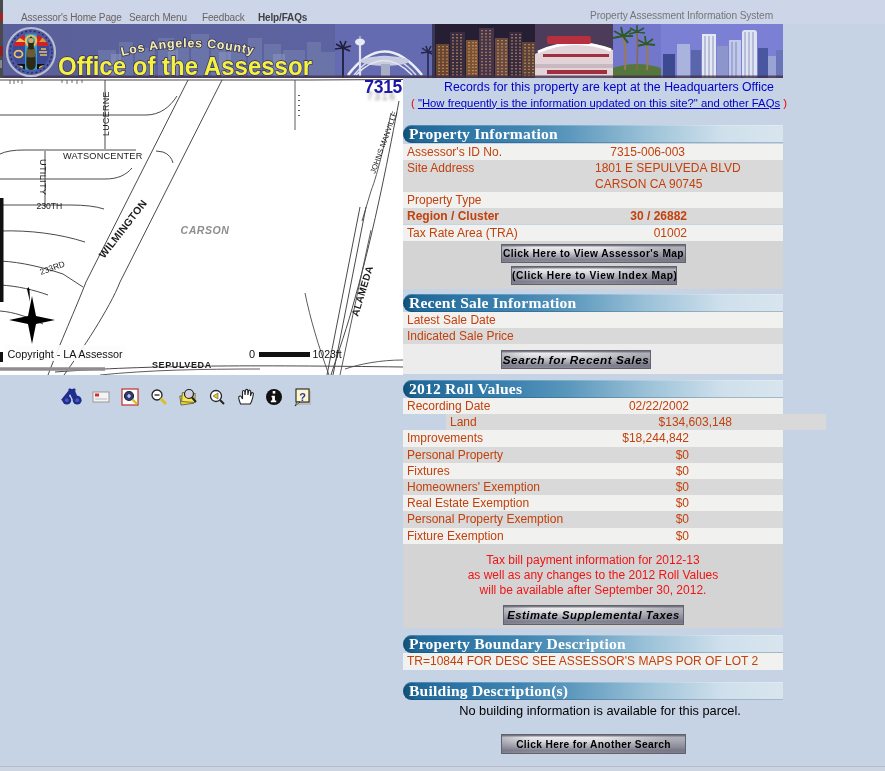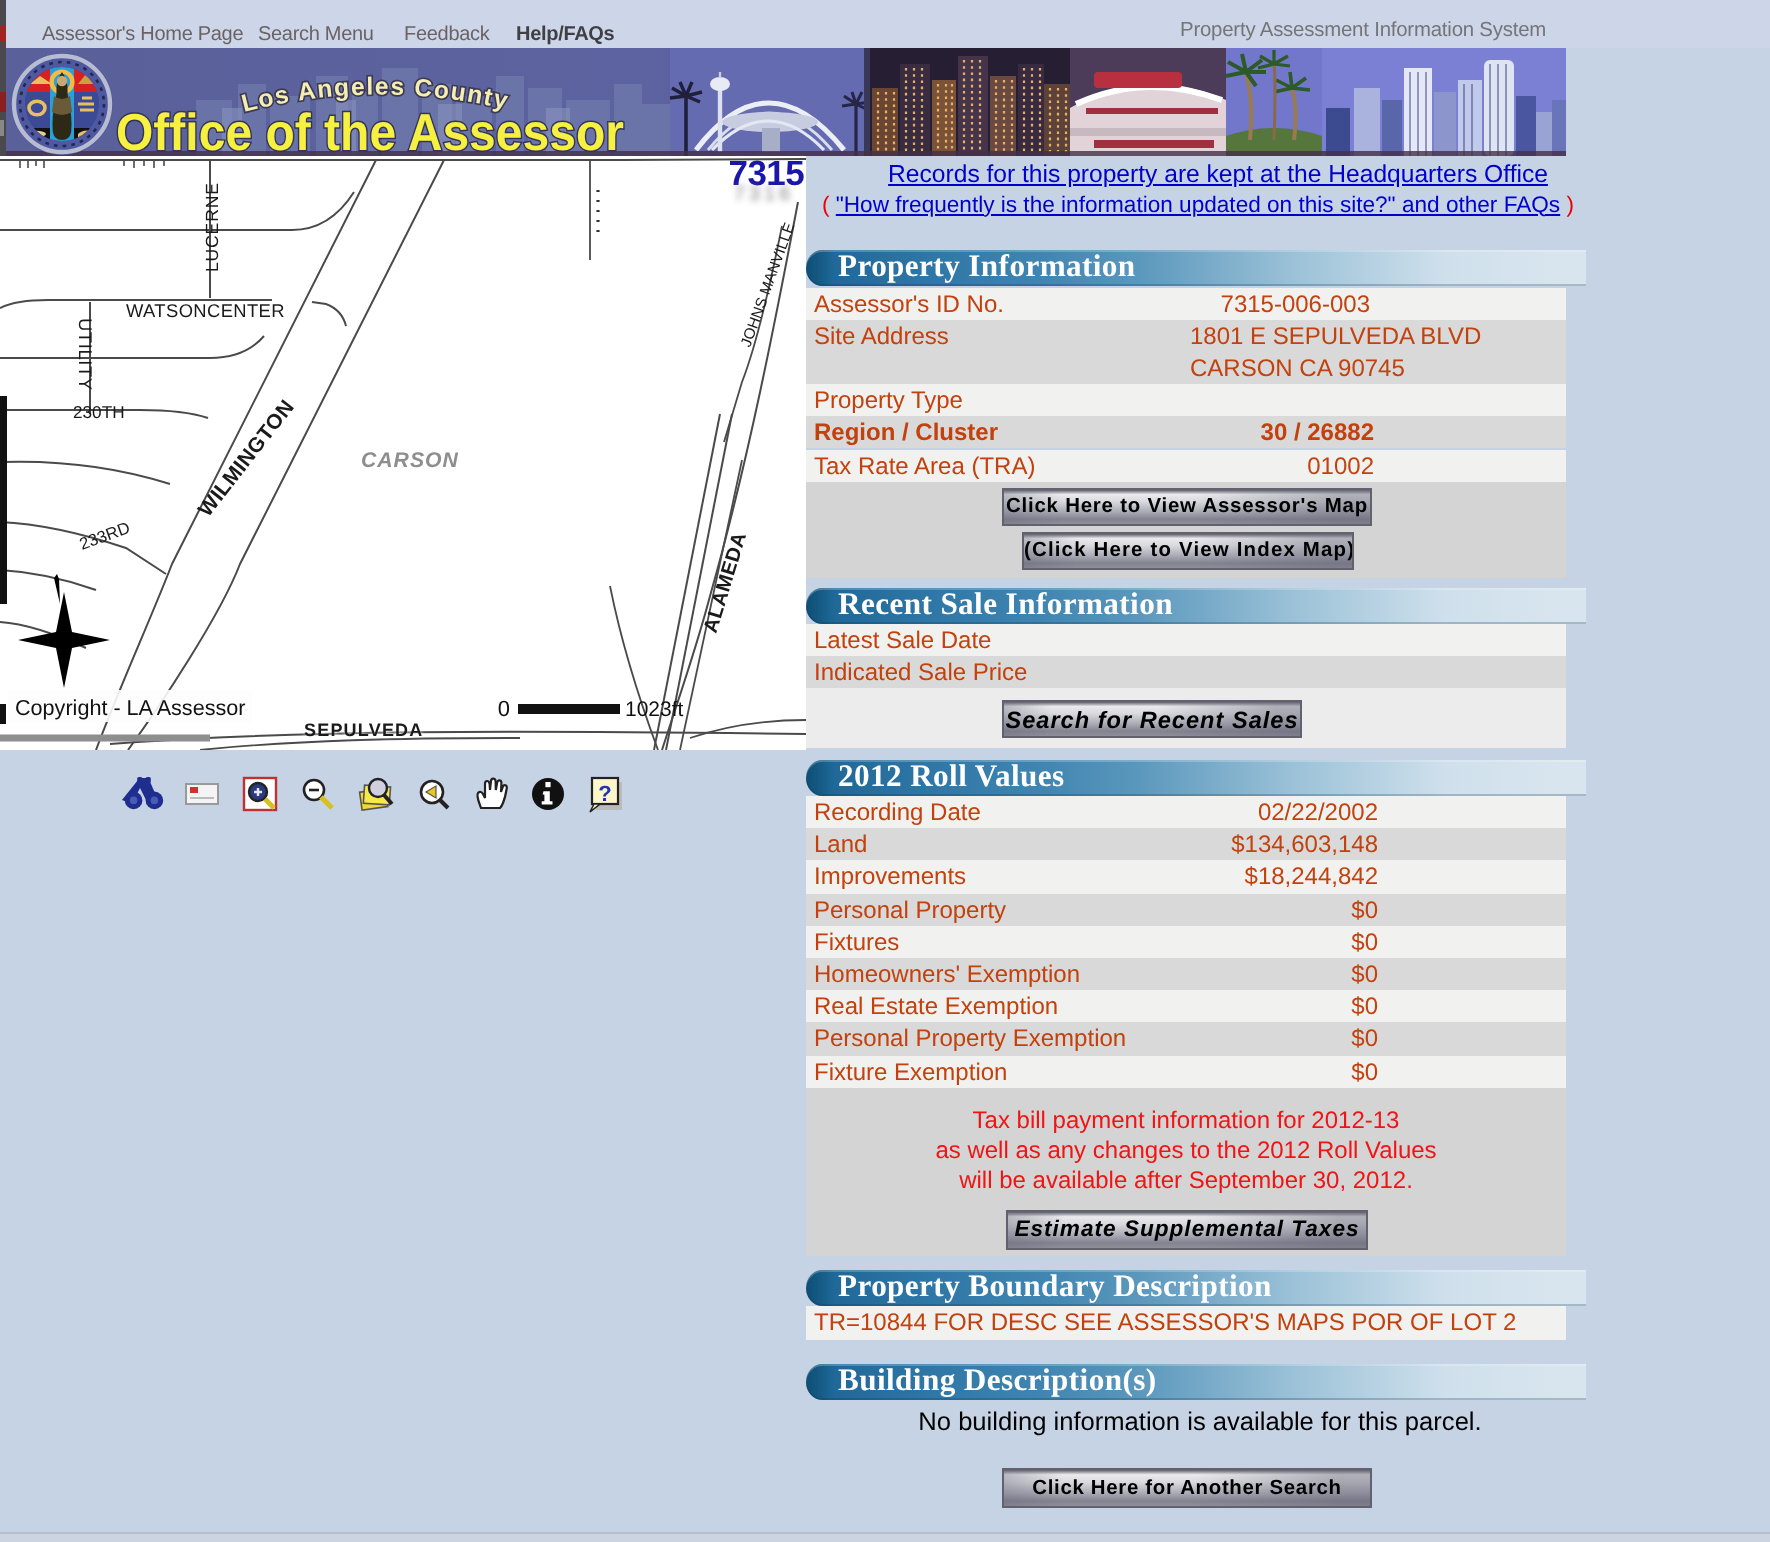--- a/index.html
+++ b/index.html
@@ -3,21 +3,21 @@
 <meta charset="utf-8">
 <style>
   html,body{margin:0;padding:0;}
   body{width:885px;height:771px;position:relative;overflow:hidden;
        background:#c6d3e5;font-family:"Liberation Sans",sans-serif;}
   .abs{position:absolute;}
   .hdr{position:absolute;left:403px;width:380px;height:18px;
        border-top-left-radius:10px 11px;border-bottom-left-radius:10px 11px;
        background:linear-gradient(to right,#0d4e74 0px,#1f6898 14px,#2e76a6 60px,#4186b2 120px,#5a97bc 165px,#9cc2d8 245px,#cfe0ec 320px,#d8e5ee 380px);box-shadow:inset 0 1px 0 rgba(255,255,255,0.22),inset 0 -1px 0 rgba(10,50,80,0.25);
        color:#fff;font-family:"Liberation Serif",serif;font-weight:bold;
-       font-size:15.6px;line-height:18.2px;padding-left:10px;}
+       font-size:15.6px;line-height:18.2px;padding-left:0;}
   .hdr span{margin-left:6px;letter-spacing:0.2px;}
   .row{position:absolute;left:403px;width:380px;font-size:12px;color:#c2410c;}
   .rl{background:#f1f1f0;}
   .rd{background:#d9d9d9;}
   .lab{position:absolute;left:4px;top:0;}
   .val{position:absolute;left:128px;width:255px;text-align:center;}
   .btn{position:absolute;border:1px solid #62626e;white-space:nowrap;overflow:hidden;
        background:linear-gradient(90deg,rgba(105,105,122,0.38) 0%,rgba(105,105,122,0) 16%,rgba(105,105,122,0) 52%,rgba(105,105,122,0.45) 92%),linear-gradient(180deg,#5e5e6a 0%,#ebebee 13%,#d9d9de 34%,#ababb7 64%,#828290 86%,#90909c 100%);
        color:#000;font-weight:bold;font-size:10.2px;letter-spacing:0.4px;
        text-align:center;box-sizing:border-box;}
@@ -363,21 +363,21 @@
 
   <g transform="translate(248,12)">
     <rect x="-5" y="-6" width="13" height="14" fill="#bbb"></rect>
     <rect x="-7" y="-8" width="13" height="13" fill="#fdf6c8" stroke="#222" stroke-width="1.1"></rect>
     <path d="M-6,5 l-2,4 l5,-4 z" fill="#fdf6c8" stroke="#222" stroke-width="0.8"></path>
     <text x="-0.5" y="3.5" font-size="11" font-weight="bold" fill="#2233bb" text-anchor="middle" font-family="Liberation Sans, sans-serif">?</text>
   </g>
 </svg>
 
 <div class="abs" style="left:403px;top:80px;width:380px;text-align:center;font-size:12.3px;">
-  <a style="color:#0000cc;text-decoration:underline;margin-left:32px;">Records for this property are kept at the Headquarters Office</a>
+  <a style="color:#0000cc;margin-left:32px;">Records for this property are kept at the Headquarters Office</a>
 </div>
 
 <div class="abs" style="left:409px;top:96.5px;width:380px;text-align:center;font-size:11.3px;">
   <span style="color:#ee0000;">( </span><a style="color:#0000cc;text-decoration:underline;">"How frequently is the information updated on this site?" and other FAQs</a><span style="color:#ee0000;"> )</span>
 </div>
 
 <div class="hdr" style="top:125px;"><span>Property Information</span></div>
 
 <div class="row rl" style="top:143.5px;height:16.2px;line-height:16.2px;">
     <span class="lab">Assessor's ID No.</span>
@@ -423,21 +423,21 @@
 
 <div class="btn" style="left:501px;top:350px;width:150px;height:19px;line-height:18px;font-style:italic;font-size:11.8px;letter-spacing:0.5px;">Search for Recent Sales</div>
 
 <div class="hdr" style="top:380px;"><span>2012 Roll Values</span></div>
 
 <div class="row rl" style="top:398px;height:16.2px;line-height:16.2px;">
     <span class="lab">Recording Date</span>
     <span class="val" style="text-align:right;width:158px;">02/22/2002</span>
   </div>
 
-<div class="row rd" style="top:414.2px;height:16.2px;line-height:16.2px;">
+<div class="row rd" style="top:414.2px;height:16.2px;line-height:16.2px;margin-left:43px;">
     <span class="lab">Land</span>
     <span class="val" style="text-align:right;width:158px;">$134,603,148</span>
   </div>
 
 <div class="row rl" style="top:430.4px;height:16.2px;line-height:16.2px;">
     <span class="lab">Improvements</span>
     <span class="val" style="text-align:right;width:158px;">$18,244,842</span>
   </div>
 
 <div class="row rd" style="top:446.6px;height:16.2px;line-height:16.2px;">

